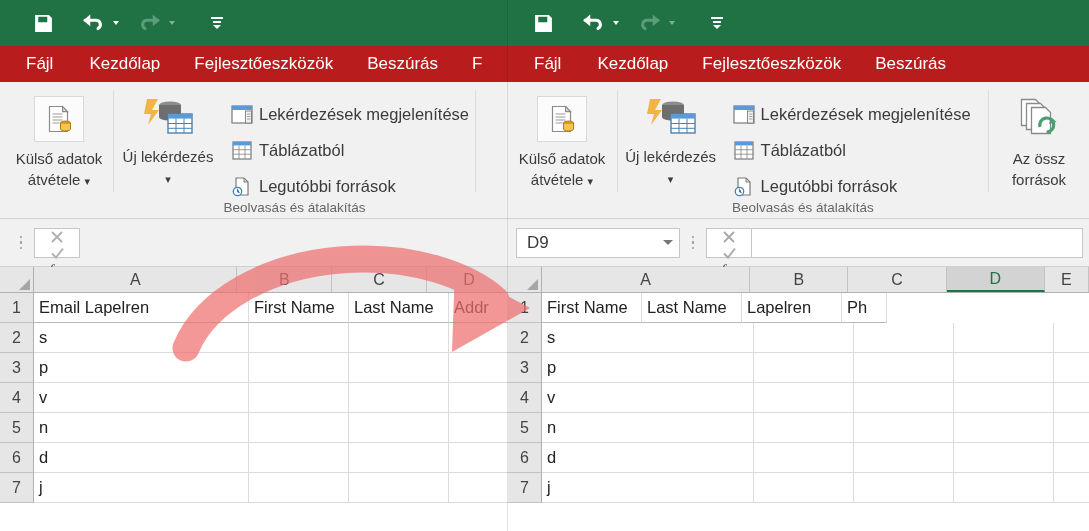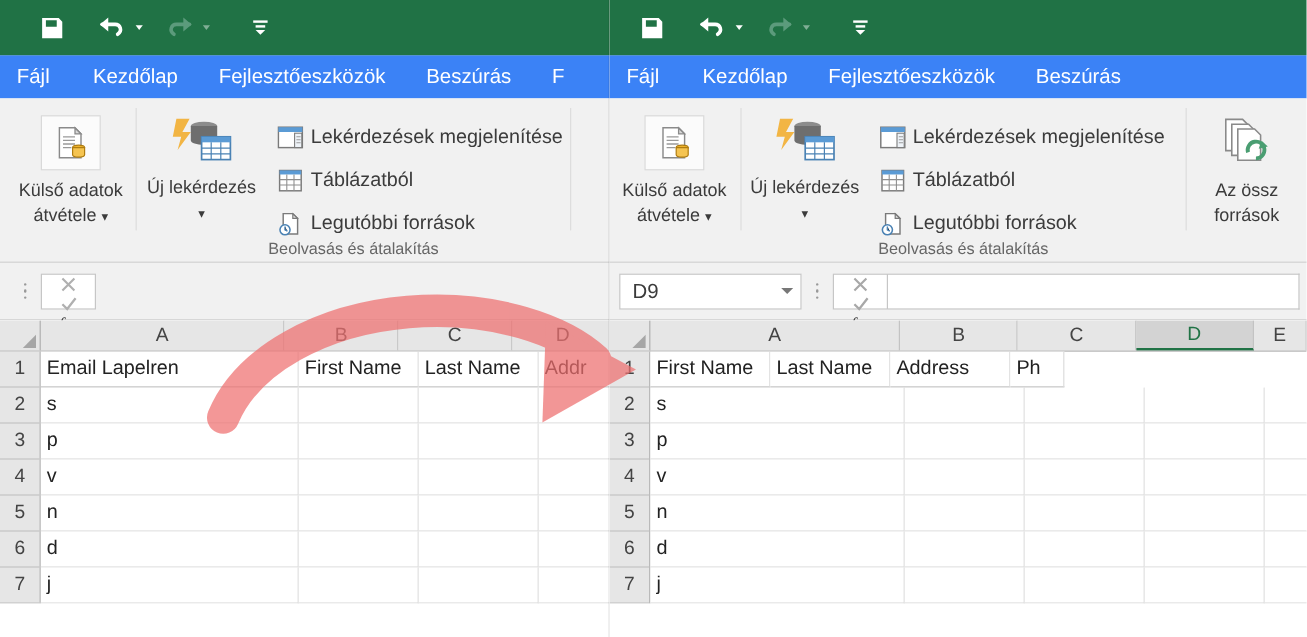--- a/index.html
+++ b/index.html
@@ -21,22 +21,22 @@
   .qat{position:absolute;top:0;left:0;height:46px;display:flex;align-items:center;}
   .qat-btn{width:34px;height:34px;display:flex;align-items:center;justify-content:center;
            position:relative;}
   .qat-btn svg{display:block;}
   .qat-caret{width:12px;height:34px;display:flex;align-items:center;justify-content:center;}
   .qat-caret i{display:block;width:0;height:0;border-left:3.5px solid transparent;
      border-right:3.5px solid transparent;border-top:4px solid #ffffff;}
   .qat-caret.dim i{border-top-color:#7fae95;}
 
   
-  .tabbar{height:36px;background:#3b82f6;display:flex;align-items:center;
-          padding-left:0;box-sizing:border-box;white-space:nowrap;}
+  .tabbar{height:36px;background:#b91c1c;display:flex;align-items:center;
+          padding-left:12px;box-sizing:border-box;white-space:nowrap;}
   .tab{color:#ffffff;font-size:17px;line-height:36px;padding:0 17px;height:36px;
        box-sizing:border-box;}
   .tab.first{padding-left:14px;padding-right:19px;}
 
   
   .ribbon{height:136px;background:#f1f1f1;border-bottom:1px solid #d2d2d2;
           display:flex;align-items:stretch;position:relative;overflow:hidden;}
   .rbn-group{display:flex;flex-direction:column;position:relative;padding-top:6px;}
   .rbn-group .glabel{position:absolute;bottom:3px;left:0;right:0;text-align:center;
         font-size:13.5px;color:#666;}
@@ -497,21 +497,21 @@
         </div>
         <div class="cap">
           <span>Az össz</span><br>
           <span>források</span>
         </div>
       </div>
     </div>
   </div>
 
   <div class="fbar">
-    <div class="namebox" style="width:152px;">
+    <div class="namebox" style="width:164px;">
       <span class="nb-txt">D9</span>
       <span class="nb-caret"></span>
     </div>
     <div class="fbar-dots">
         <b></b>
         <b></b>
         <b></b>
       </div>
     <div class="fbtns">
       <div class="fbtn">
@@ -549,21 +549,21 @@
         <div class="rh">3</div>
         <div class="rh">4</div>
         <div class="rh">5</div>
         <div class="rh">6</div>
         <div class="rh">7</div>
       </div>
       <div class="cells">
         <div class="grow hdr">
           <div class="cell" style="width:100px;">First Name</div>
           <div class="cell" style="width:100px;">Last Name</div>
-          <div class="cell" style="width:100px;">Address</div>
+          <div class="cell" style="width:100px;">Lapelren</div>
           <div class="cell" style="width:45px;">Ph</div>
         </div>
         <div class="grow">
           <div class="cell" style="width:212px;">s</div>
           <div class="cell" style="width:100px;"></div>
           <div class="cell" style="width:100px;"></div>
           <div class="cell" style="width:100px;"></div>
           <div class="cell" style="width:45px;"></div>
         </div>
         <div class="grow">

